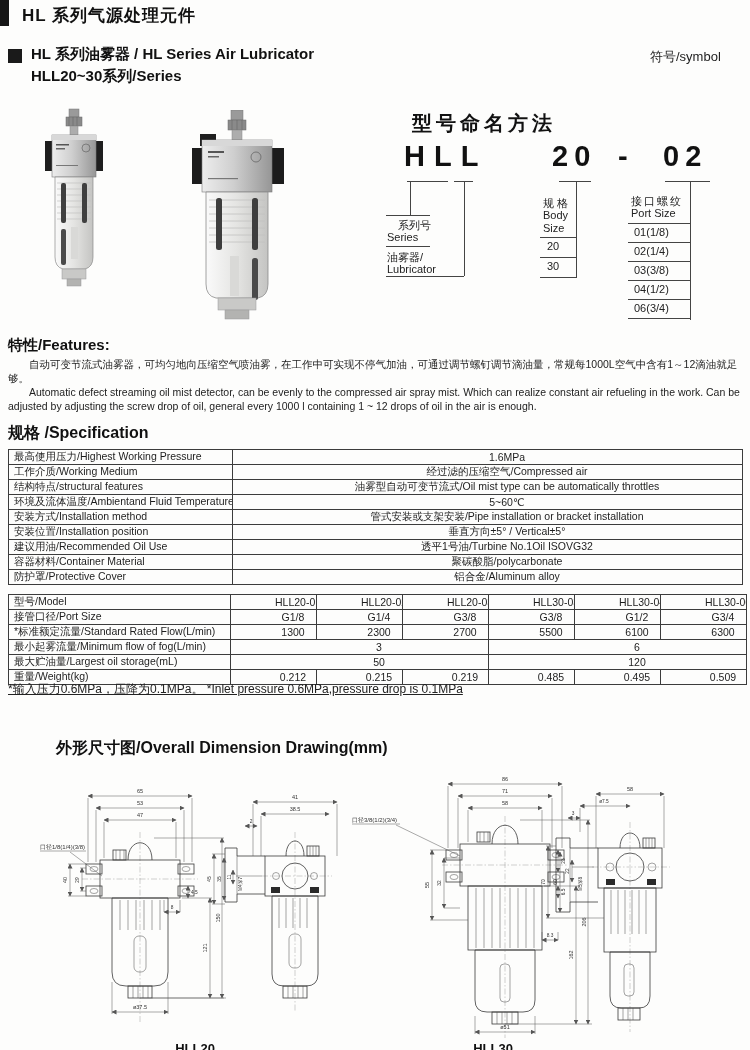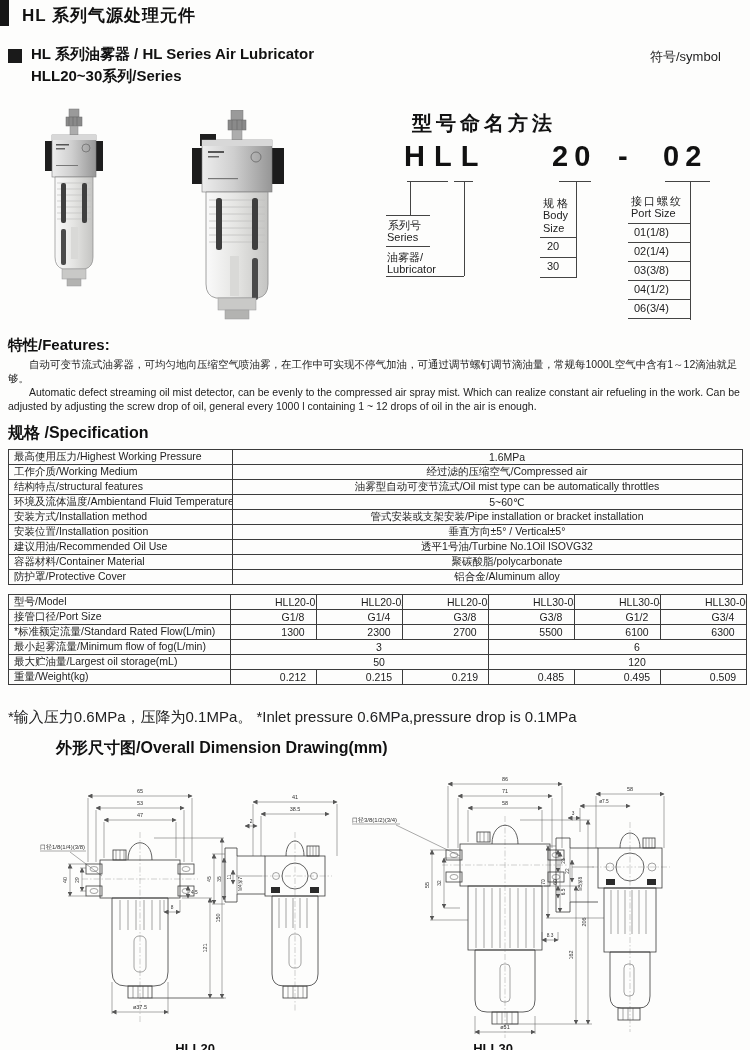--- a/index.html
+++ b/index.html
@@ -120,21 +120,21 @@
     <div class="hline" style="left:74px;top:73px;width:19px;"></div>
     <div class="hline" style="left:179px;top:73px;width:32px;"></div>
     <div class="hline" style="left:285px;top:73px;width:45px;"></div>
 
     <div class="vline" style="left:30px;top:73px;height:34px;"></div>
     <div class="vline" style="left:84px;top:73px;height:95px;"></div>
     <div class="vline" style="left:196px;top:73px;height:97px;"></div>
     <div class="vline" style="left:310px;top:73px;height:139px;"></div>
 
     <div class="hline" style="left:6px;top:107px;width:44px;"></div>
-    <div class="nm-txt" style="left:8px;top:110px;">系列号</div>
+    <div class="nm-txt" style="left:18px;top:110px;">系列号</div>
     <div class="nm-txt" style="left:7px;top:123px;">Series</div>
     <div class="hline" style="left:6px;top:138px;width:44px;"></div>
     <div class="nm-txt" style="left:7px;top:142px;">油雾器/</div>
     <div class="nm-txt" style="left:7px;top:155px;">Lubricator</div>
     <div class="hline" style="left:6px;top:168px;width:78px;"></div>
 
     <div class="nm-txt" style="left:163px;top:88px;letter-spacing:3px;">规格</div>
     <div class="nm-txt" style="left:163px;top:101px;">Body</div>
     <div class="nm-txt" style="left:163px;top:114px;">Size</div>
     <div class="hline" style="left:160px;top:129px;width:37px;"></div>
@@ -262,21 +262,21 @@
         <td class="lbl">重量/Weight(kg)</td>
         <td class="val">0.212</td>
         <td class="val">0.215</td>
         <td class="val">0.219</td>
         <td class="val">0.485</td>
         <td class="val">0.495</td>
         <td class="val">0.509</td>
       </tr>
     </tbody>
   </table>
-  <div class="abs" style="left:8px;top:708px;font-size:15px;color:#222;">*输入压力0.6MPa，压降为0.1MPa。 *Inlet pressure 0.6MPa,pressure drop is 0.1MPa</div>
+  <div class="abs" style="left:8px;top:681px;font-size:12px;color:#222;text-decoration:underline;">*输入压力0.6MPa，压降为0.1MPa。 *Inlet pressure 0.6MPa,pressure drop is 0.1MPa</div>
 
   <div class="abs heading" style="left:8px;top:738px;font-size:16px;margin-left:48px;">外形尺寸图/Overall Dimension Drawing(mm)</div>
 
   <svg class="abs" style="left:40px;top:772px;" width="680" height="268" viewBox="0 0 680 268">
     <defs>
       <marker id="ar" viewBox="0 0 10 10" refX="9" refY="5" markerWidth="5" markerHeight="5" markerUnits="userSpaceOnUse" orient="auto-start-reverse">
         <path d="M0,0L10,5L0,10z" fill="#555"></path>
       </marker>
     </defs>
 

